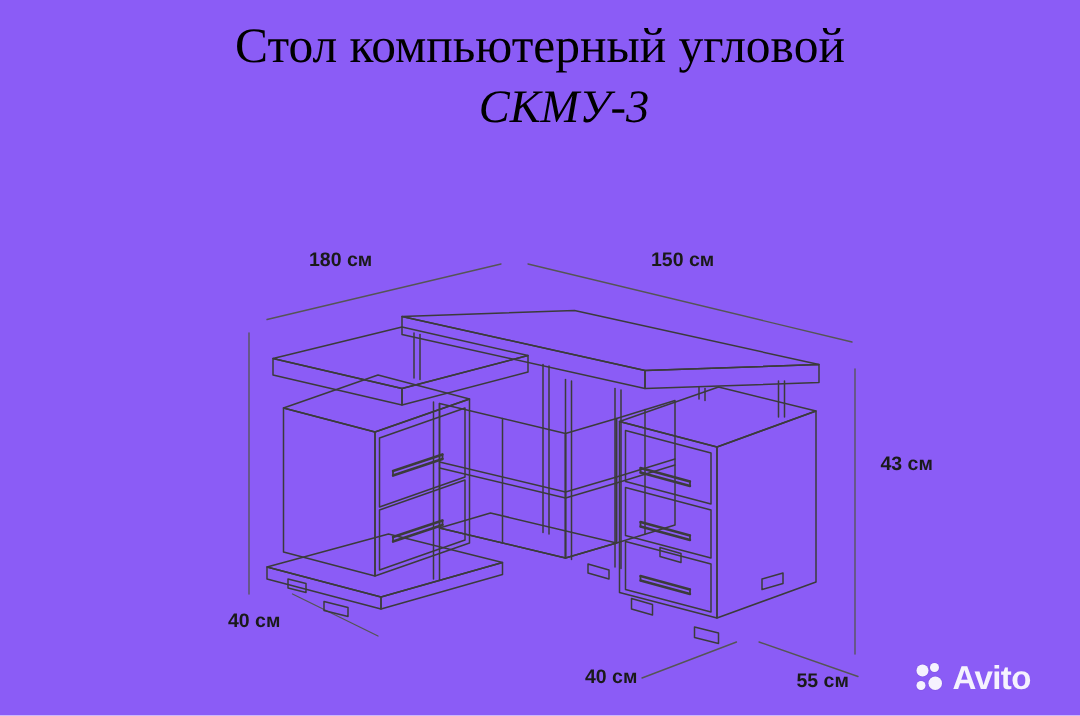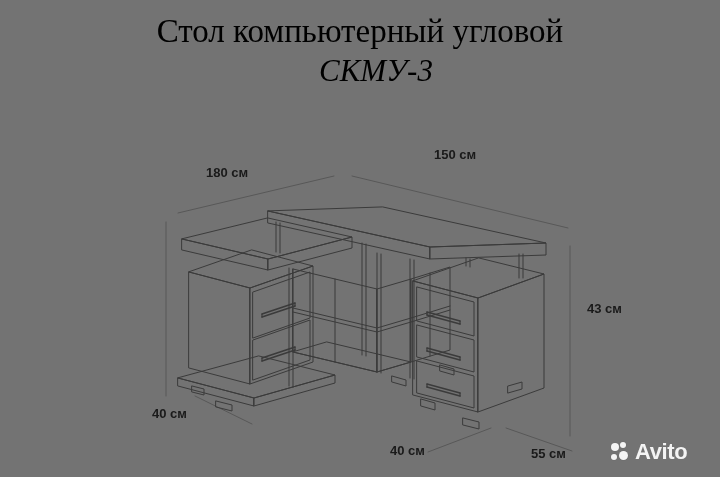--- a/index.html
+++ b/index.html
@@ -7,21 +7,21 @@
     padding: 0;
     background: #ffffff;
   }
   body {
     font-family: "Liberation Sans", sans-serif;
   }
   #page {
     position: relative;
     width: 720px;
     height: 477px;
-    background: #737373;
+    background: #8b5cf6;
     overflow: hidden;
   }
 
   
   .title-block {
     position: absolute;
     left: 0;
     top: 12px;
     width: 720px;
     text-align: center;
@@ -60,21 +60,21 @@
     position: absolute;
     font-family: "Liberation Sans", sans-serif;
     font-weight: bold;
     font-size: 13px;
     line-height: 15px;
     color: #1a1a1a;
     white-space: nowrap;
     user-select: none;
   }
   #dim-110  { left: 206px; top: 165px; }
-  #dim-150  { left: 434px; top: 147px; }
+  #dim-150  { left: 434px; top: 165px; }
   #dim-75   { left: 587px; top: 301px; }
   #dim-40-left   { left: 152px; top: 406px; }
   #dim-40-bottom { left: 390px; top: 443px; }
   #dim-55   { left: 531px; top: 446px; }
 
   
   #watermark {
     position: absolute;
     left: 611px;
     top: 441px;

